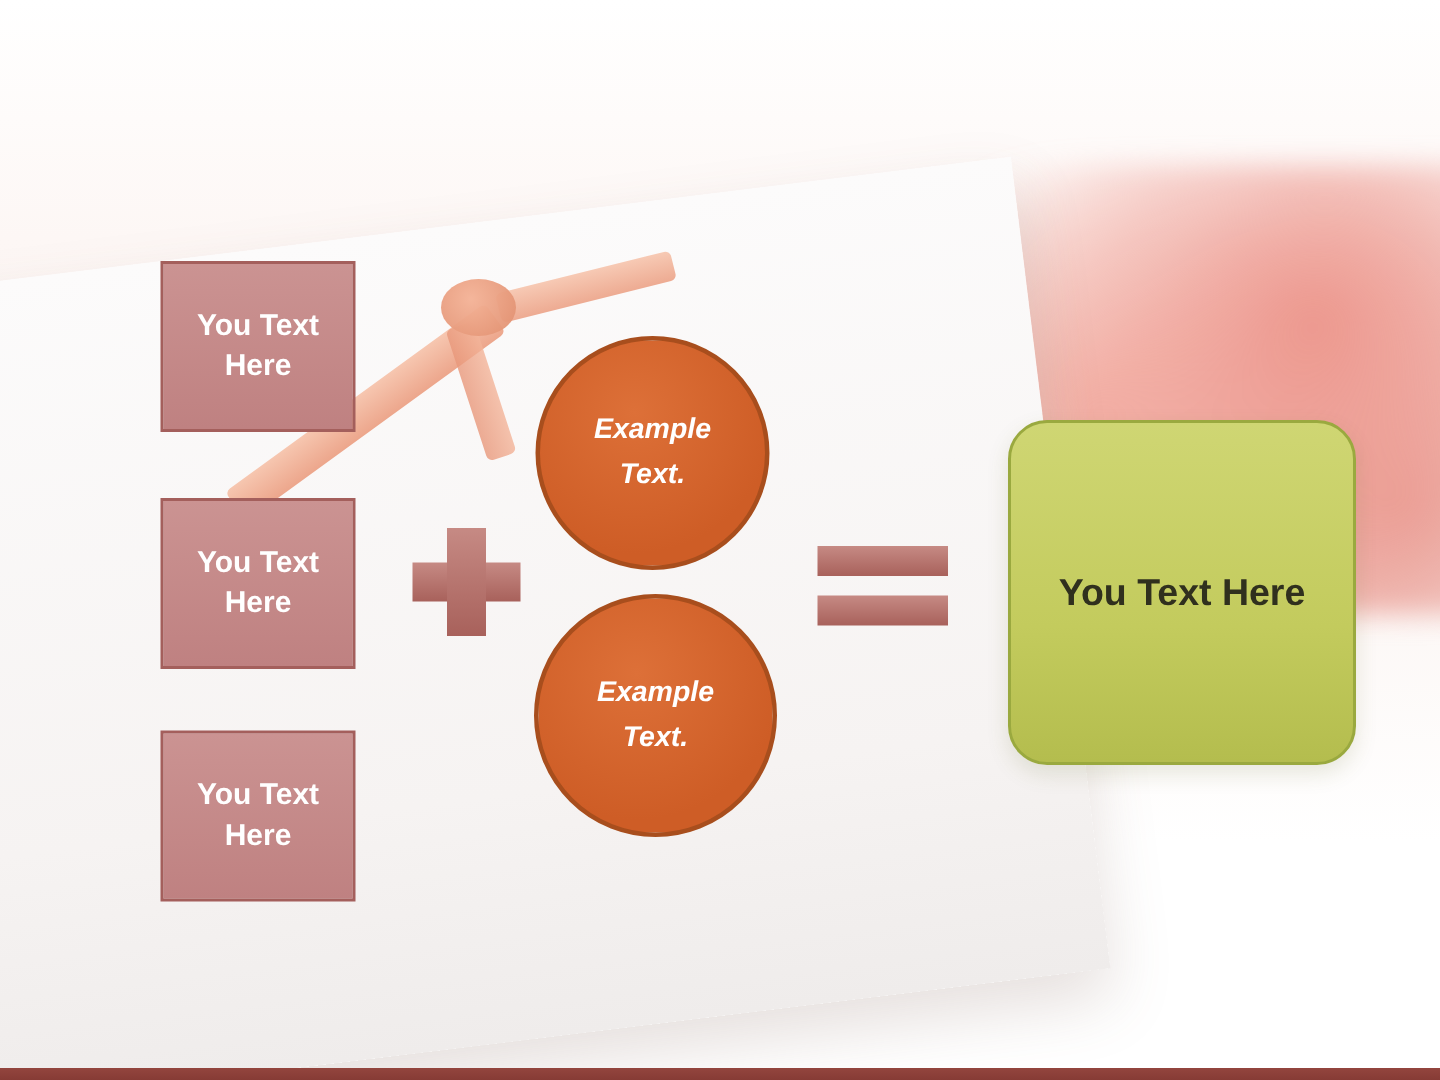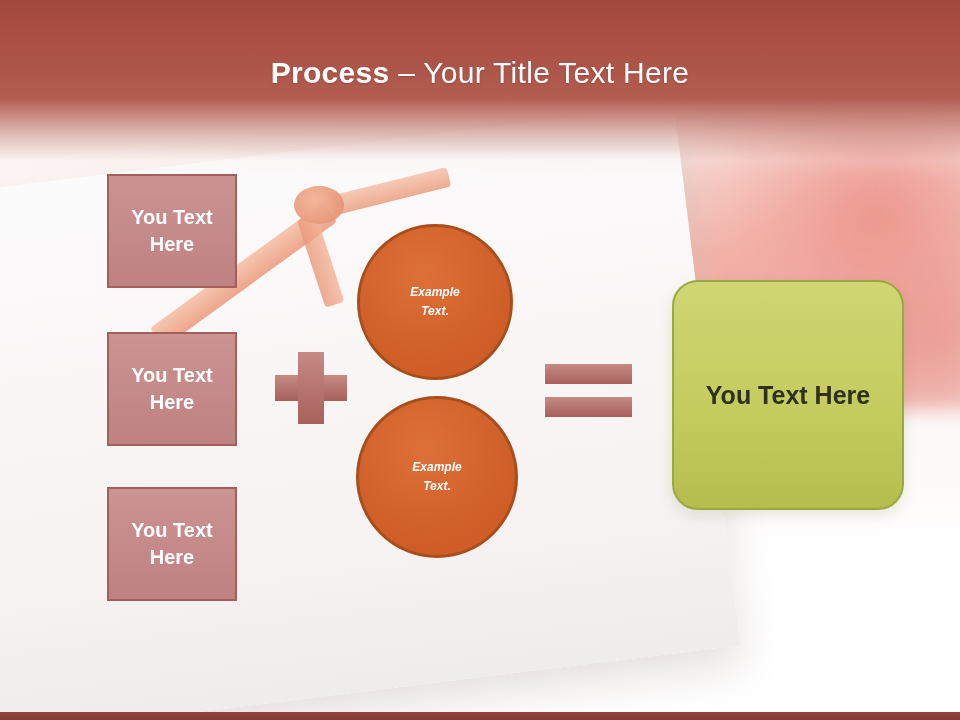--- a/index.html
+++ b/index.html
@@ -84,21 +84,21 @@
   .plus{left:275px;top:352px;width:72px;height:72px;}
   .plus-h,.plus-v{position:absolute;background:linear-gradient(180deg,#c68a84,#a8615b);}
   .plus-h{left:0;top:23px;width:72px;height:26px;}
   .plus-v{left:23px;top:0;width:26px;height:72px;}
 
   .circle{
     border-radius:50%;
     background:radial-gradient(circle at 42% 32%,#dd7038,#ce5d26 70%);
     border:3px solid #a84e1d;
     display:flex;align-items:center;justify-content:center;
-    color:#ffffff;font-weight:700;font-style:italic;font-size:12px;
+    color:#ffffff;font-weight:700;font-style:italic;font-size:19px;
     text-align:center;line-height:1.6;
   }
   .circle .circle-label{max-width:80px;display:block;}
   .circle1{left:357px;top:224px;width:150px;height:150px;}
   .circle2{left:356px;top:396px;width:156px;height:156px;}
 
   .equals{left:545px;top:364px;width:87px;}
   .eq-bar{width:87px;height:20px;background:linear-gradient(180deg,#c68a84,#a8615b);}
   .eq-bar + .eq-bar{margin-top:13px;}
 
@@ -122,26 +122,20 @@
 <div class="slide">
 
   <div class="deco roses"></div>
   <div class="deco photo-card-under"></div>
   <div class="deco photo-card"></div>
   <div class="deco ribbon-main"></div>
   <div class="deco ribbon-upper"></div>
   <div class="deco ribbon-tail"></div>
   <div class="deco ribbon-knot"></div>
 
-  <div class="header">
-    <div class="title">
-      <span class="t-bold">Process</span>
-      <span class="t-rest">– Your Title Text Here</span>
-    </div>
-  </div>
 
   <div class="content box box1">
     <span class="box-label">You Text Here</span>
   </div>
   <div class="content box box2">
     <span class="box-label">You Text Here</span>
   </div>
   <div class="content box box3">
     <span class="box-label">You Text Here</span>
   </div>

